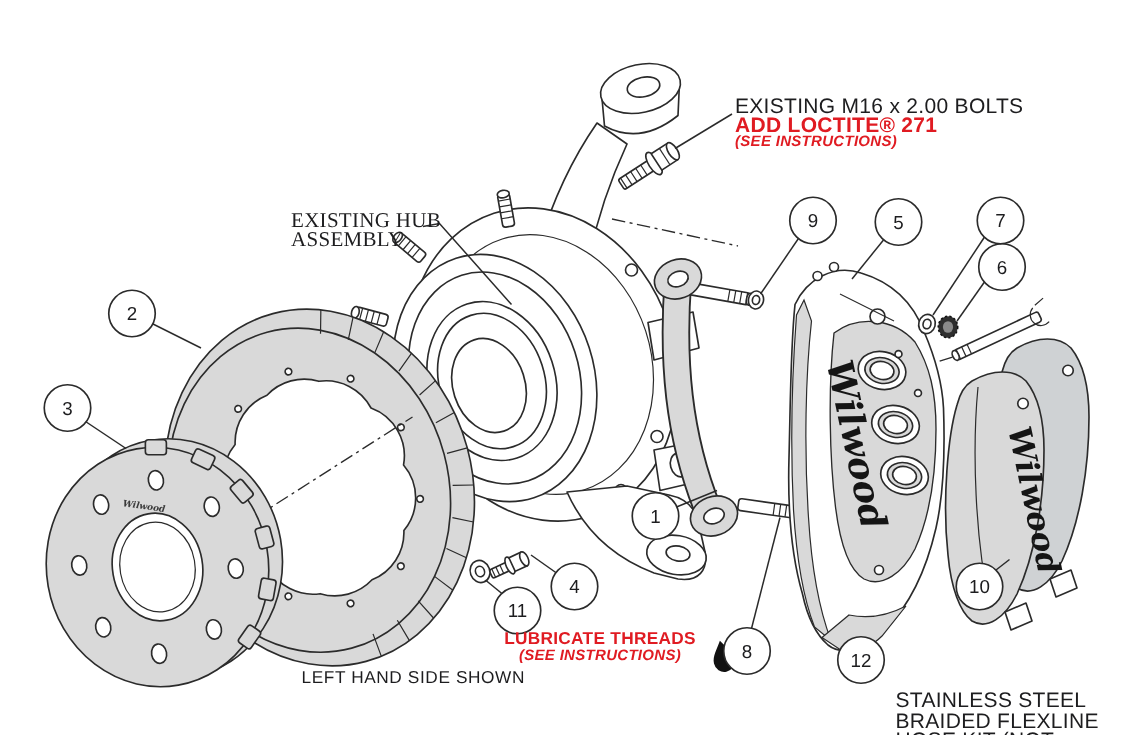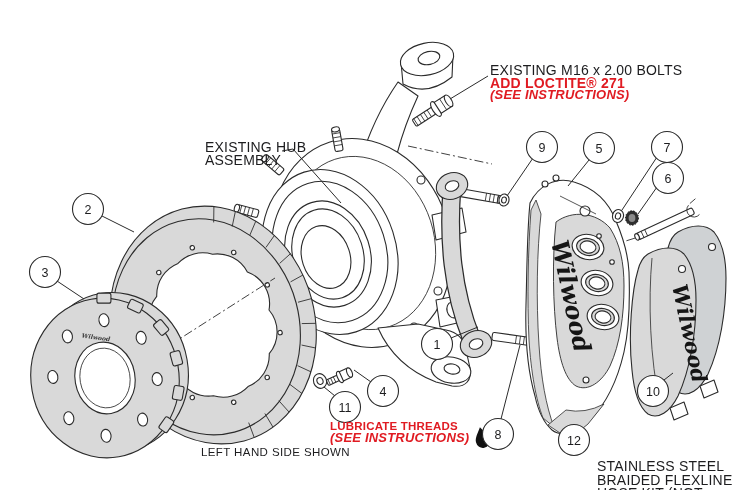--- a/index.html
+++ b/index.html
@@ -1,22 +1,22 @@
 <!DOCTYPE html>
 <html><head>
 <meta charset="utf-8">
 <style>
   html,body{margin:0;padding:0;background:#fff;}
   .stage{position:relative;width:750px;height:490px;background:#ffffff;overflow:hidden;
          font-family:"Liberation Sans",sans-serif;color:#1d1d1f;}
   .stage svg{position:absolute;left:0;top:0;}
   .lbl{position:absolute;white-space:pre-line;line-height:13px;font-size:14px;letter-spacing:.2px;}
   .lbl.red-bold{color:#e01b22;font-weight:bold;}
-  .lbl.red-italic{color:#e01b22;font-style:italic;font-weight:bold;font-size:13px;line-height:10px;}
-  .lbl.right{text-align:left;}
+  .lbl.red-italic{color:#e01b22;font-style:italic;font-weight:bold;font-size:10px;line-height:10px;}
+  .lbl.right{text-align:center;}
   .callout-num{font-size:12.5px;fill:#1d1d1f;}
   .part{fill:#ffffff;stroke:#2b2b2b;stroke-width:1.1;stroke-linejoin:round;}
   .gray{fill:#d9d9d9;}
   .gray2{fill:#cfd2d4;}
   .thin{stroke:#2b2b2b;stroke-width:.8;fill:none;}
   .leader{stroke:#2b2b2b;stroke-width:1;fill:none;}
   .axis{stroke:#2b2b2b;stroke-width:.9;fill:none;stroke-dasharray:9 3 2 3;}
   .dash{stroke:#2b2b2b;stroke-width:.9;fill:none;stroke-dasharray:4 3;}
   .script-logo{font-family:"DejaVu Serif",serif;font-style:italic;font-weight:bold;}
 </style>
@@ -340,21 +340,21 @@
           <circle class="part" r="15.5"></circle>
           <text class="callout-num" dy="4.5">11</text>
         </g>
     <g transform="translate(574,440)">
           <circle class="part" r="15.5"></circle>
           <text class="callout-num" dy="4.5">12</text>
         </g>
   </g>
 </svg>
 
-  <div class="lbl" style="left:205px;top:141px;">EXISTING HUB
+  <div class="lbl" style="left:194px;top:141px;font-family:Liberation Serif, serif;">EXISTING HUB
 ASSEMBLY</div>
 
   <div style="position:absolute;left:490px;top:64px;">
     <div class="lbl" style="position:static;">EXISTING M16 x 2.00 BOLTS</div>
     <div class="lbl red-bold" style="position:static;">ADD LOCTITE® 271</div>
     <div class="lbl red-italic" style="position:static;">(SEE INSTRUCTIONS)</div>
   </div>
 
   <div style="position:absolute;left:330px;top:420px;width:140px;">
     <div class="lbl red-bold right" style="position:static;font-size:11.5px;">LUBRICATE THREADS</div>

